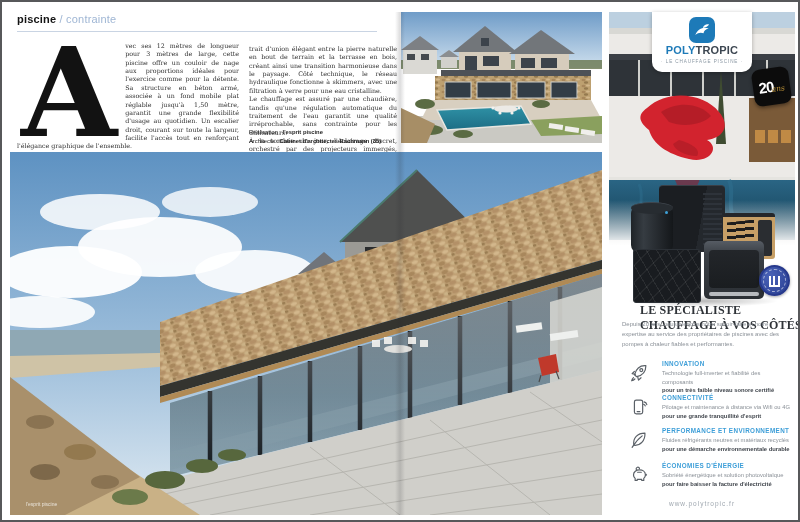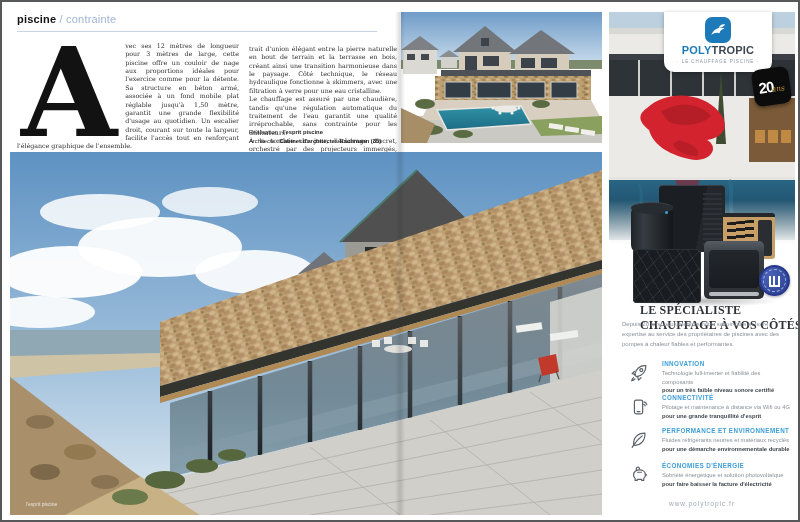--- a/index.html
+++ b/index.html
@@ -39,22 +39,22 @@
   .fold-shadow{
     position:absolute;left:393px;top:10px;width:10px;height:503px;pointer-events:none;
     background:linear-gradient(90deg,rgba(0,0,0,0) 0%,rgba(40,40,45,.16) 50%,rgba(0,0,0,0) 100%);
   }
   
   .ad-page{position:absolute;left:607px;top:10px;width:186px;height:503px;background:#ffffff;}
   .ad-photo{position:absolute;left:0;top:0;width:186px;height:240px;overflow:hidden;}
   .ad-photo-fade{position:absolute;left:0;top:188px;width:186px;height:52px;
     background:linear-gradient(180deg,rgba(255,255,255,0),#ffffff 88%);}
   .logo-card{
-    position:absolute;left:43px;top:0;width:108px;height:60px;background:#ffffff;
-    border-radius:0 0 10px 10px;box-shadow:0 1px 4px rgba(0,0,0,.28);text-align:center;margin-left:12px;
+    position:absolute;left:43px;top:0;width:100px;height:60px;background:#ffffff;
+    border-radius:0 0 10px 10px;box-shadow:0 1px 4px rgba(0,0,0,.28);text-align:center;
   }
   .logo-icon{width:26px;height:26px;margin:5px auto 2px auto;background:#1d7ab8;border-radius:7px;
     display:flex;align-items:center;justify-content:center;}
   .brand-name{font-size:11px;font-weight:bold;letter-spacing:.2px;line-height:1;}
   .brand-name .poly{color:#1d7ab8;}
   .brand-name .tropic{color:#3d4752;}
   .brand-tagline{font-size:4.6px;color:#8a97a3;letter-spacing:.9px;margin-top:3px;}
   .badge-20{
     position:absolute;left:144px;top:56px;width:37px;height:37px;background:#0c0c0c;border-radius:8px;
     transform:rotate(-8deg);display:flex;align-items:center;justify-content:center;

